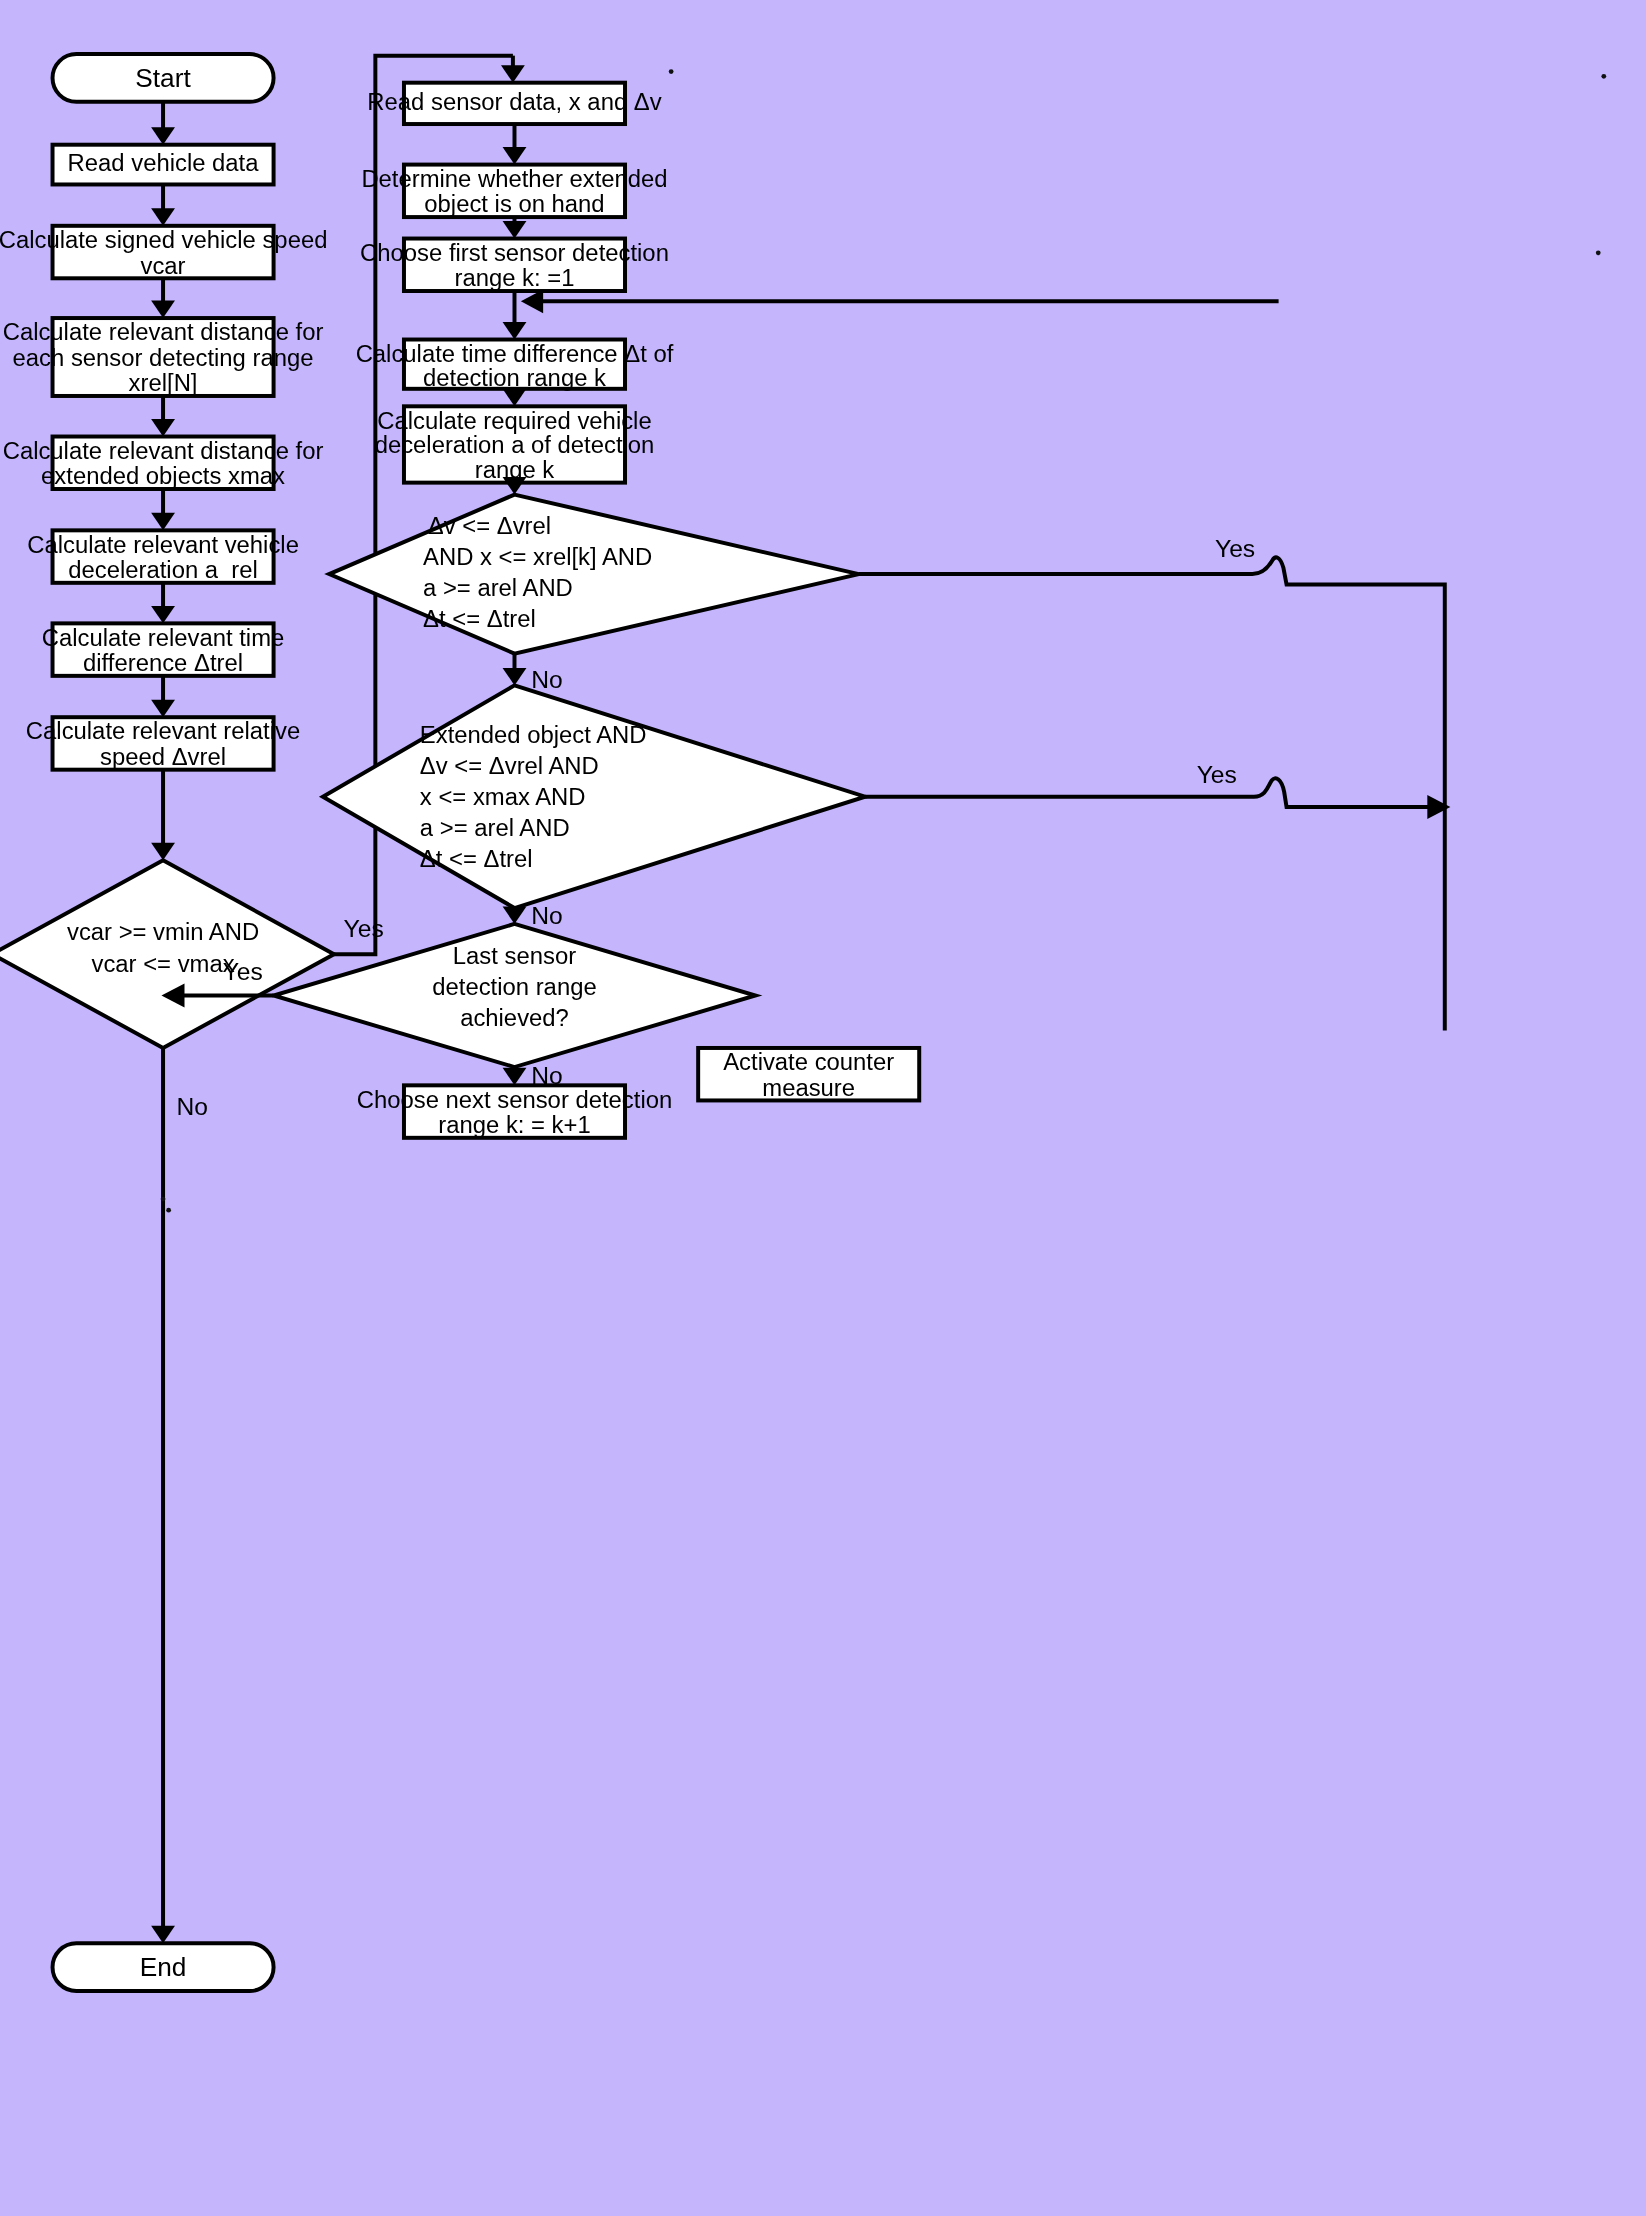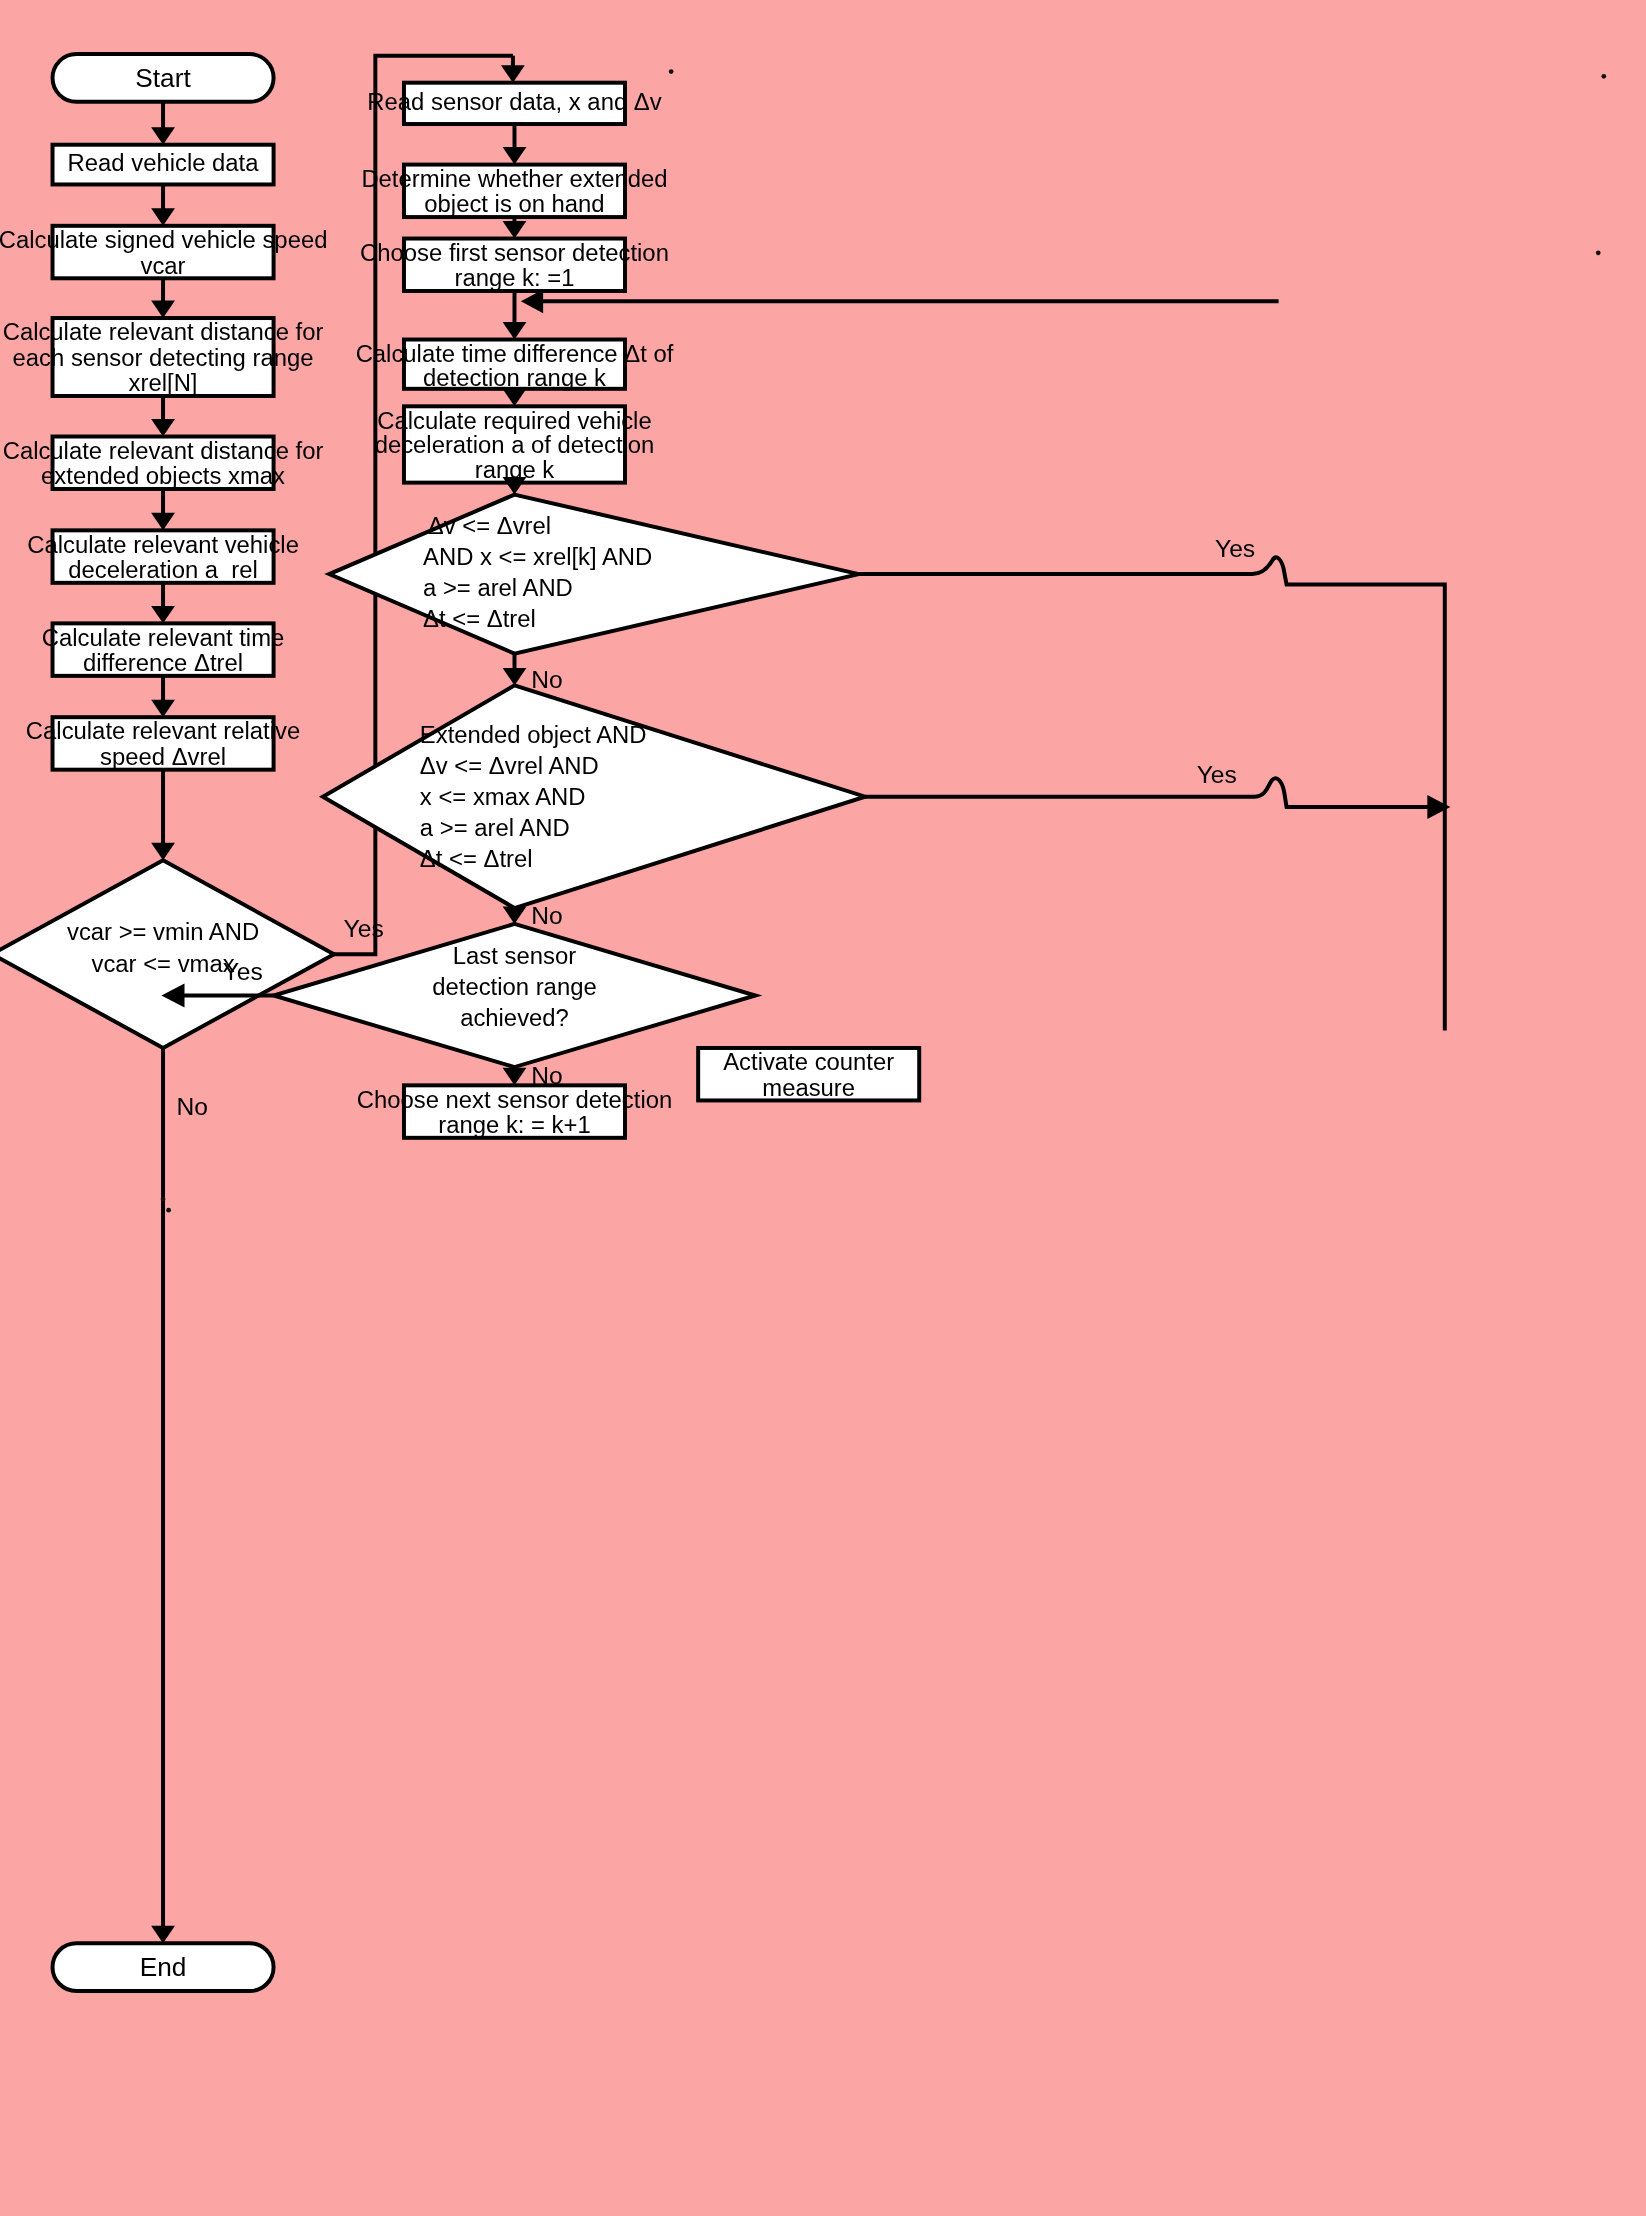--- a/index.html
+++ b/index.html
@@ -10,21 +10,21 @@
   body {
     width: 1646px;
     height: 2216px;
     font-family: "Liberation Sans", sans-serif;
     overflow: hidden;
   }
   #flow-root {
     position: relative;
     width: 1646px;
     height: 2216px;
-    background: #fca5a5;
+    background: #c4b5fd;
   }
   svg#flowchart {
     display: block;
     width: 1646px;
     height: 2216px;
   }
   .shape {
     fill: #ffffff;
     stroke: #000000;
     stroke-width: 5;

